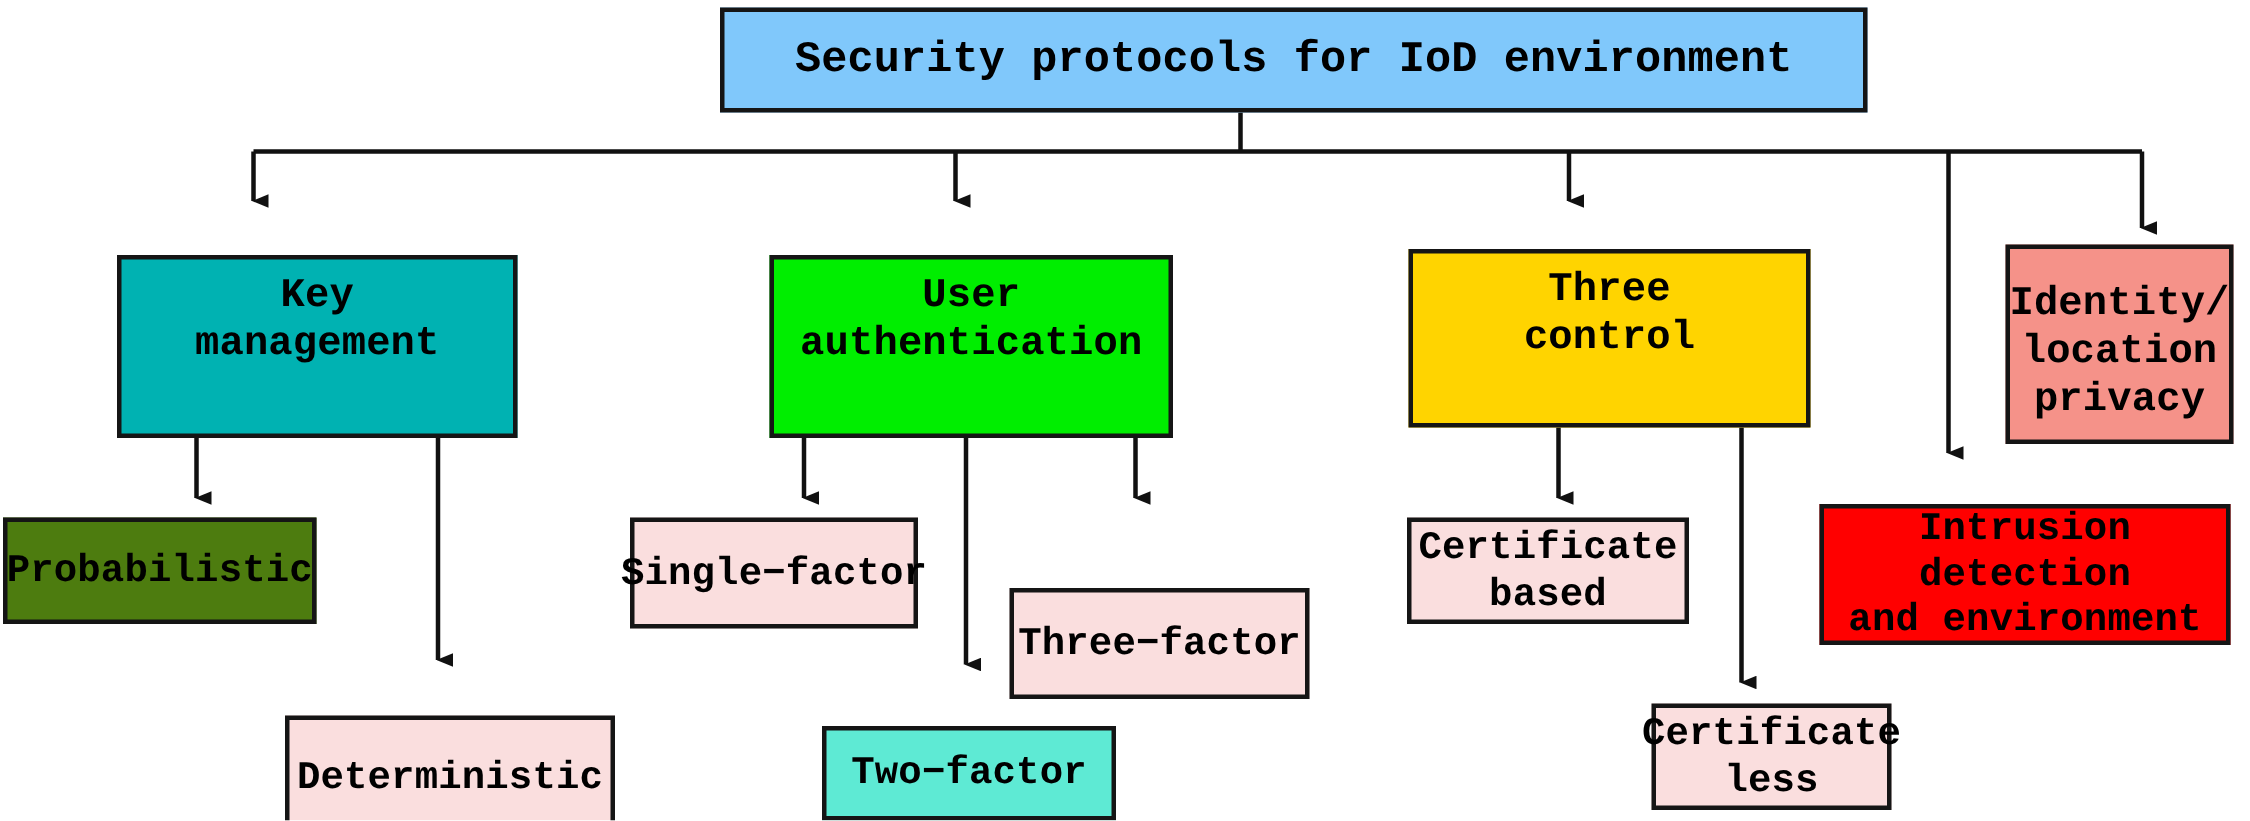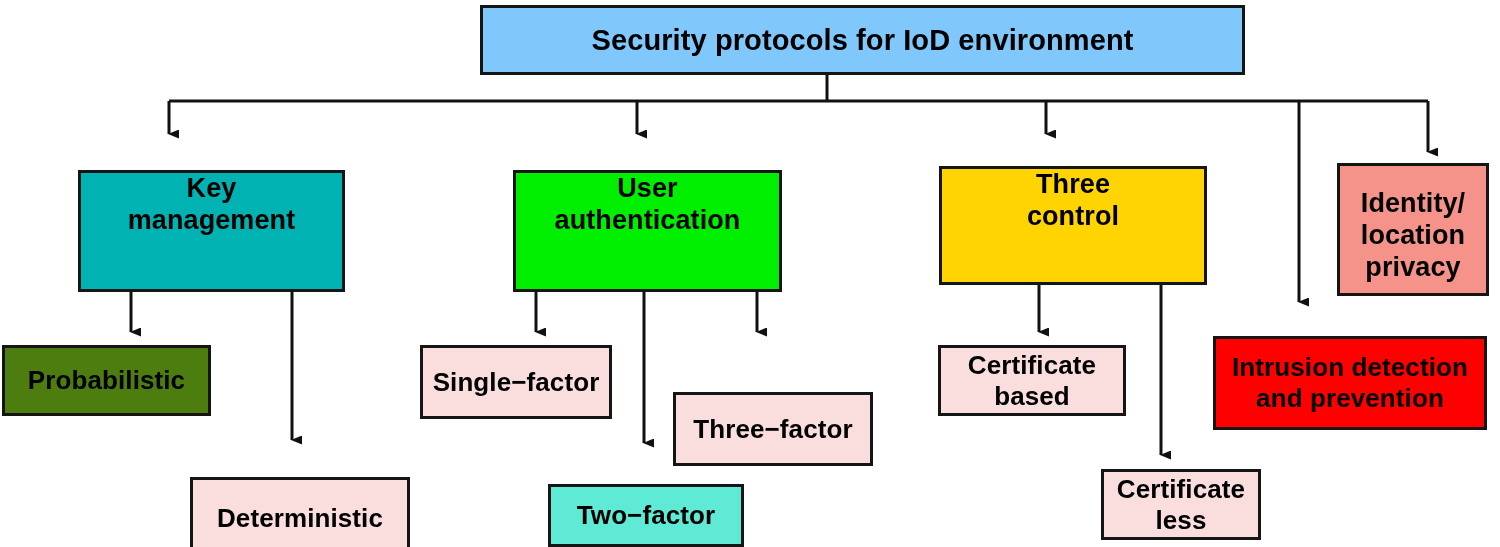--- a/index.html
+++ b/index.html
@@ -6,21 +6,21 @@
     margin: 0;
     padding: 0;
     background: #ffffff;
   }
   #canvas {
     position: relative;
     width: 1500px;
     height: 547px;
     background: #ffffff;
     overflow: hidden;
-    font-family: Liberation Sans, sans-serif;
+    font-family: Liberation Mono, monospace;
   }
   #connectors {
     position: absolute;
     left: 0;
     top: 0;
     width: 1500px;
     height: 547px;
     pointer-events: none;
   }
   .node {
@@ -37,20 +37,21 @@
     letter-spacing: 0.1px;
     white-space: pre-line;
     z-index: 2;
   }
   .node-root {
     font-size: 29px;
   }
   .node-cat {
     font-size: 27px;
     align-items: flex-start;
+    padding-top: 10px;
   }
   .node-cat-tall {
     font-size: 27px;
     align-items: center;
     padding-top: 13px;
   }
   .node-leaf {
     font-size: 26px;
   }
 </style>
@@ -107,21 +108,21 @@
   </div>
 
   <div class="node node-cat-tall" style="left:1337px; top:163px; width:152px; height:133px; background:#F59289;">
     <span>Identity/
 location
 privacy</span>
   </div>
 
   <div class="node node-leaf" style="left:1213px; top:336px; width:274px; height:94px; background:#FF0000;">
     <span>Intrusion detection
-and prevention</span>
+and environment</span>
   </div>
 
   <div class="node node-leaf" style="left:2px; top:345px; width:209px; height:71px; background:#4d7c0f;">
     <span>Probabilistic</span>
   </div>
 
   <div class="node node-leaf" style="left:190px; top:477px; width:220px; height:82px; background:#FADEDE;">
     <span>Deterministic</span>
   </div>
 

